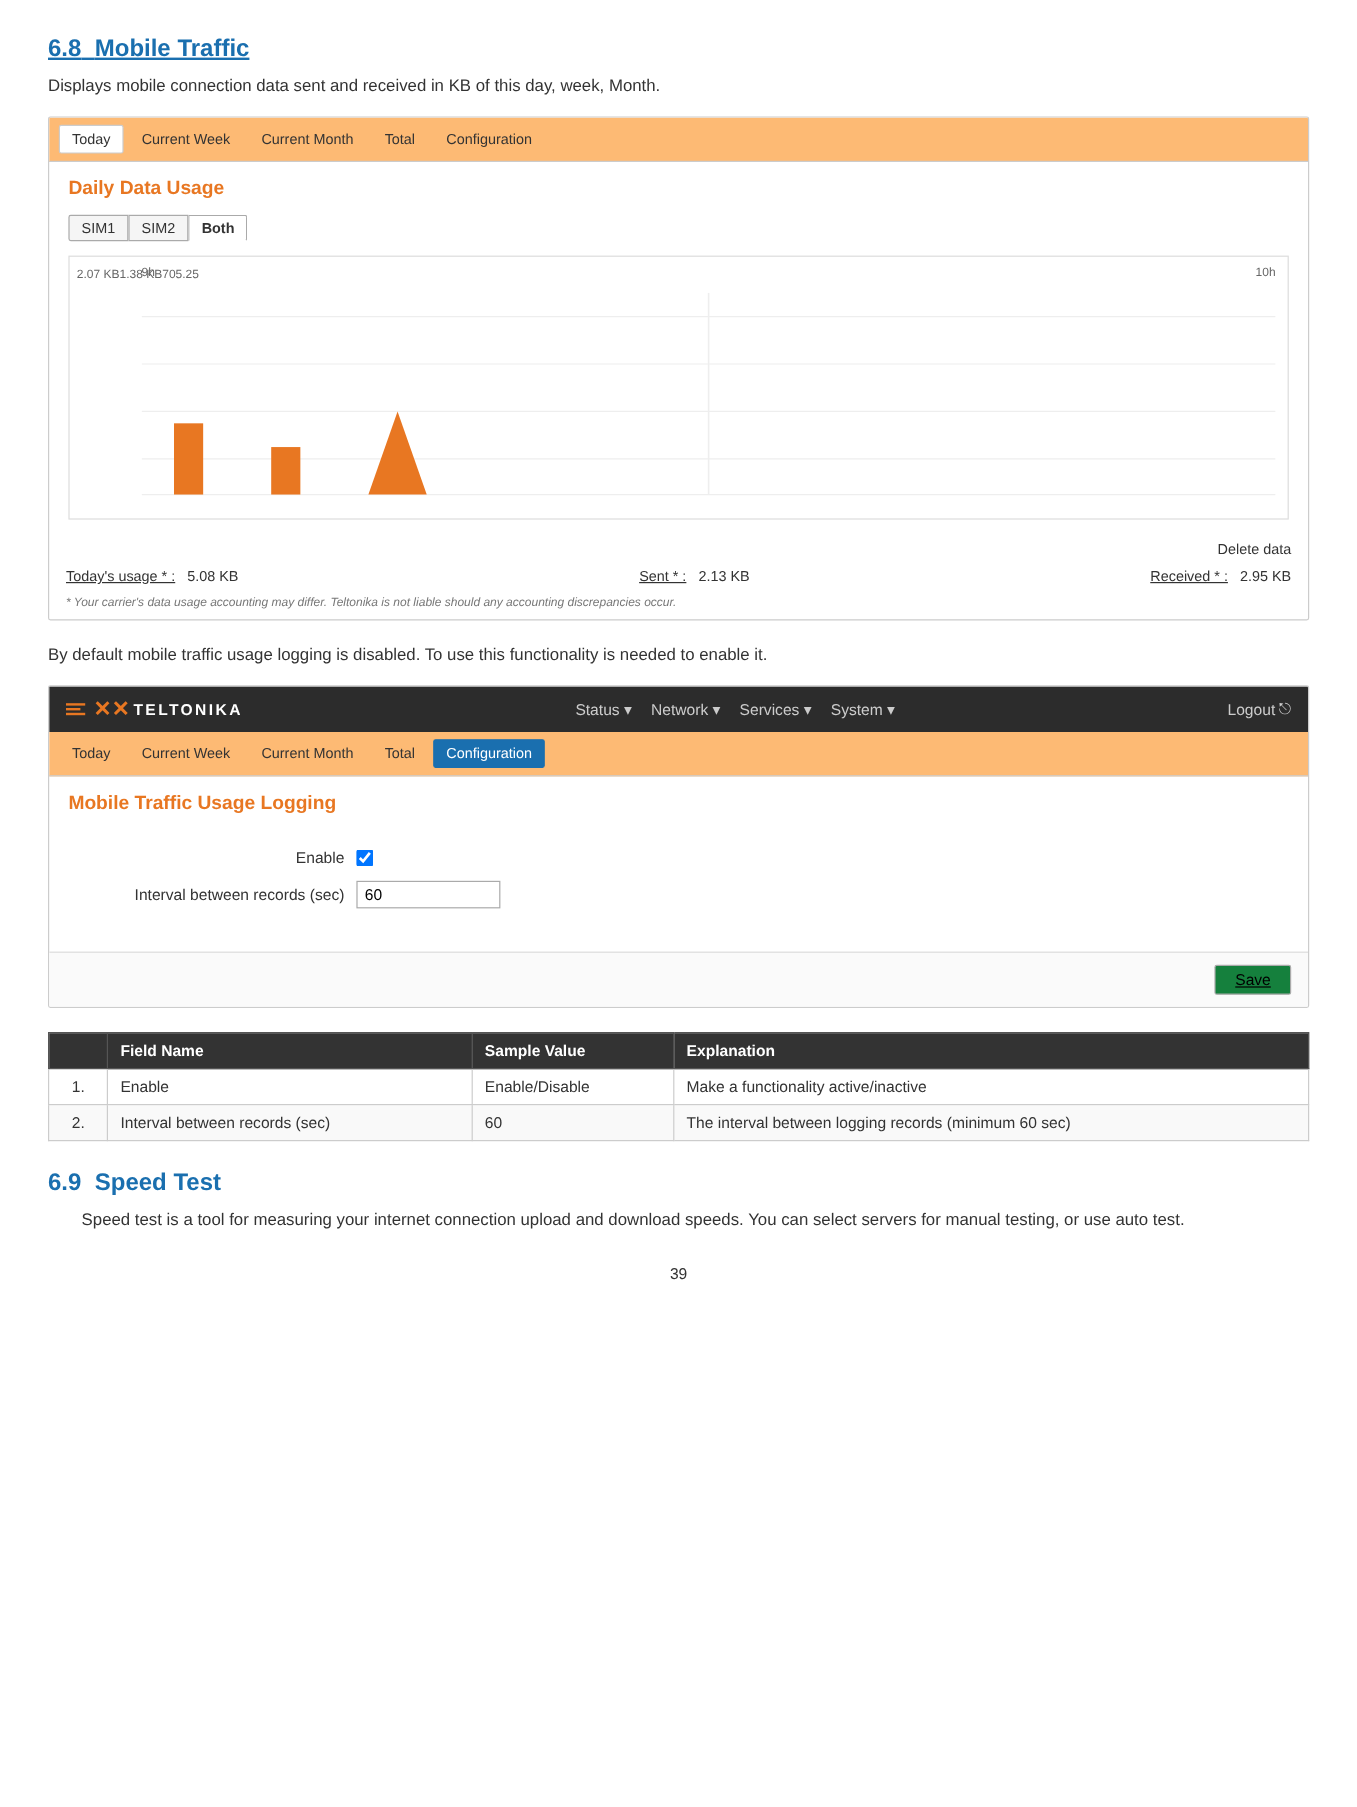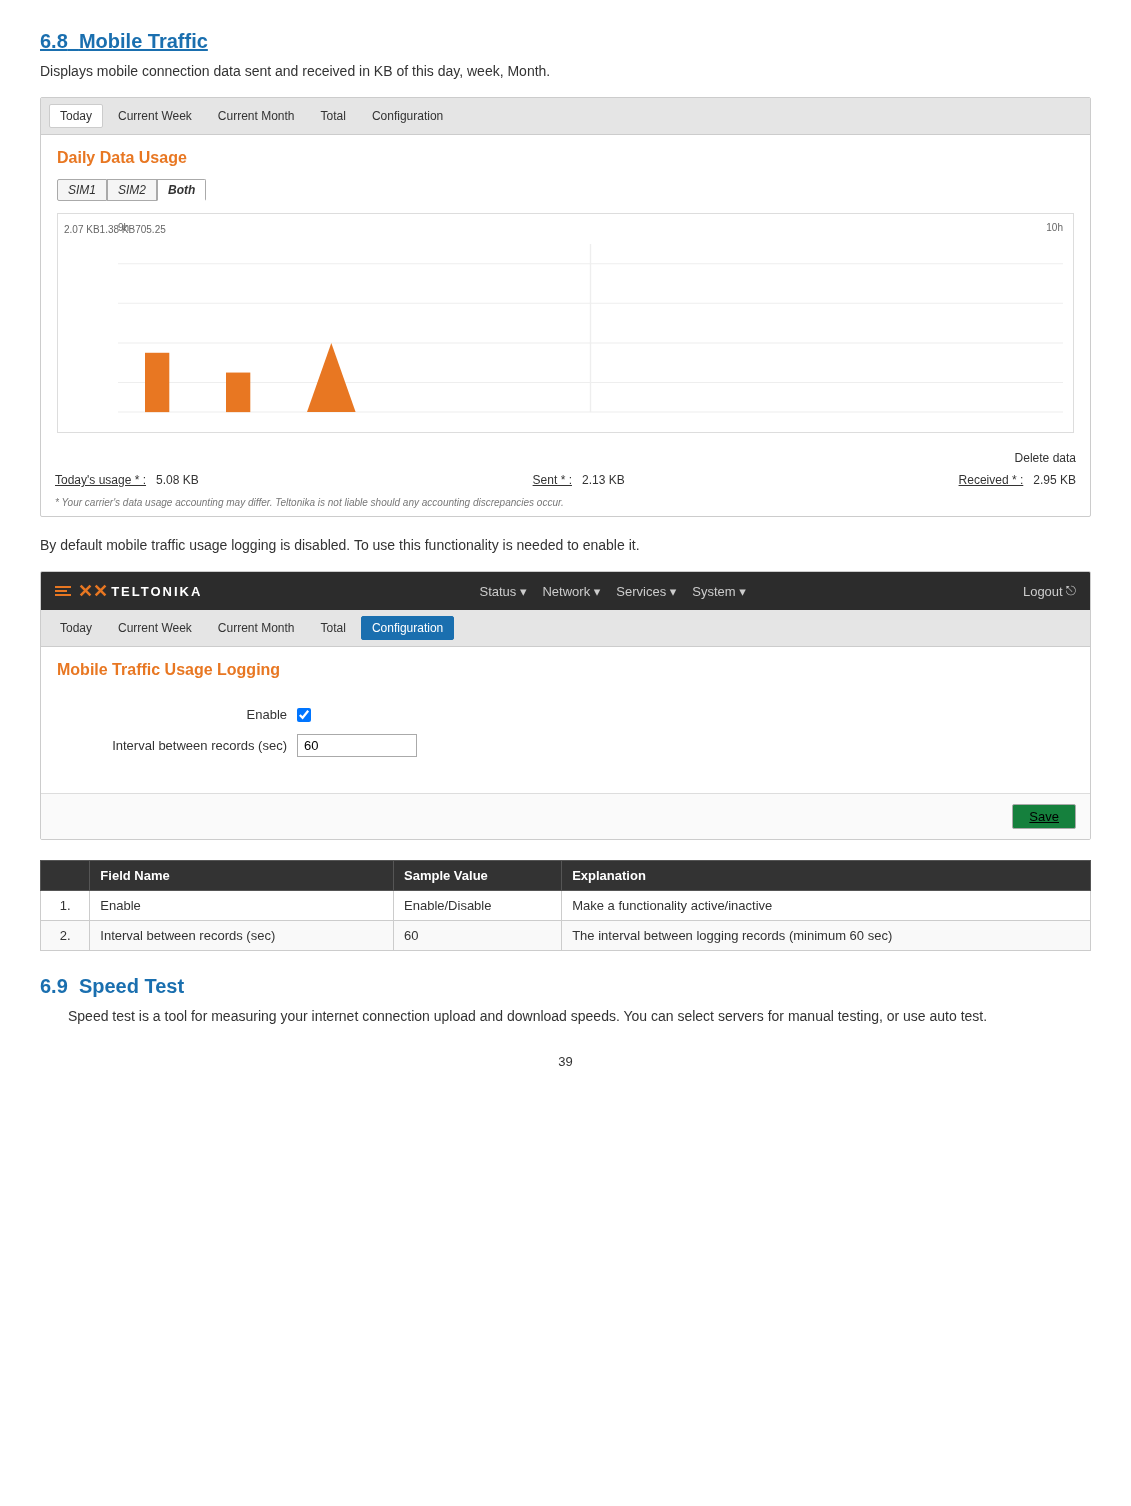--- a/index.html
+++ b/index.html
@@ -32,21 +32,21 @@
       border-radius: 2px;
       margin-bottom: 20px;
       background: #fff;
       overflow: hidden;
     }
 
     
     .tab-bar {
       display: flex;
       align-items: center;
-      background: #e5e5e5;
+      background: #fdba74;
       border-bottom: 1px solid #ccc;
       padding: 6px 8px;
       gap: 4px;
     }
 
     .tab {
       padding: 4px 10px;
       font-size: 12px;
       cursor: pointer;
       border: 1px solid transparent;
@@ -79,21 +79,20 @@
       margin-bottom: 12px;
     }
 
     .sim-tab {
       padding: 3px 10px;
       font-size: 12px;
       border: 1px solid #aaa;
       cursor: pointer;
       background: #f5f5f5;
       color: #333;
-      font-style: italic;
     }
 
     .sim-tab.active {
       background: #fff;
       border-bottom-color: #fff;
       font-weight: bold;
     }
 
     .sim-tab:first-child { border-radius: 2px 0 0 2px; }
     .sim-tab:last-child { border-radius: 0 2px 2px 0; }

